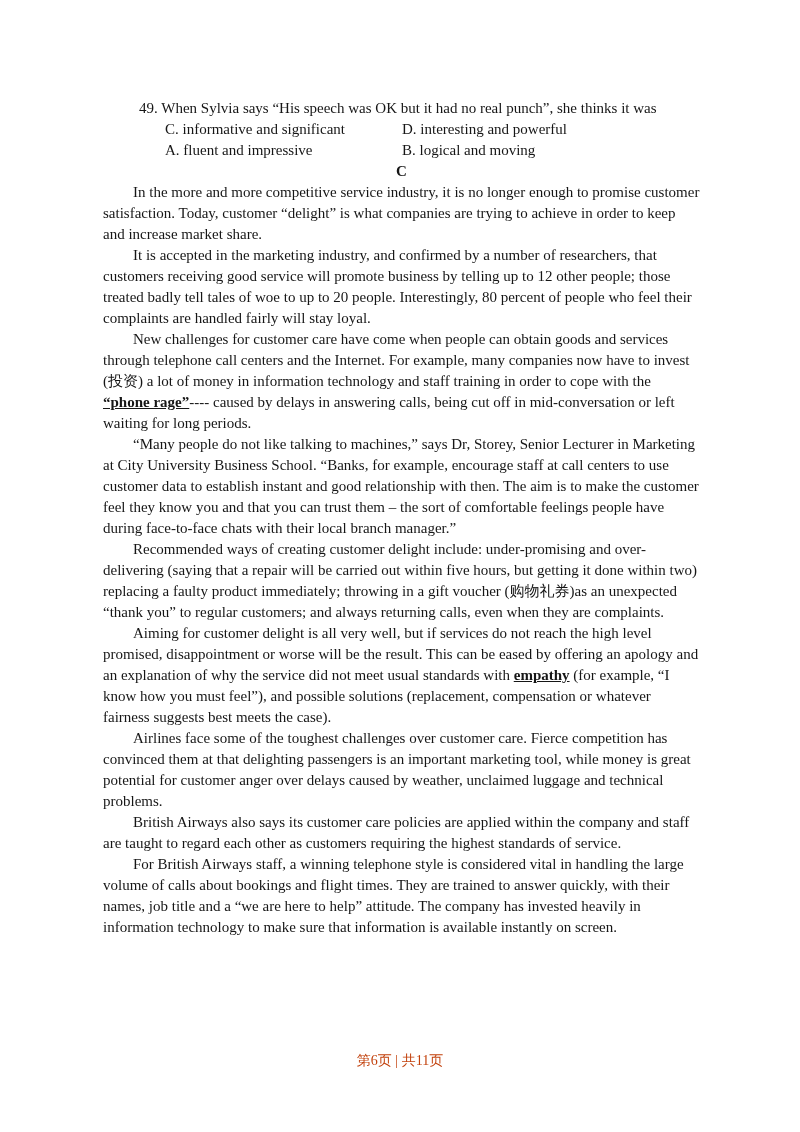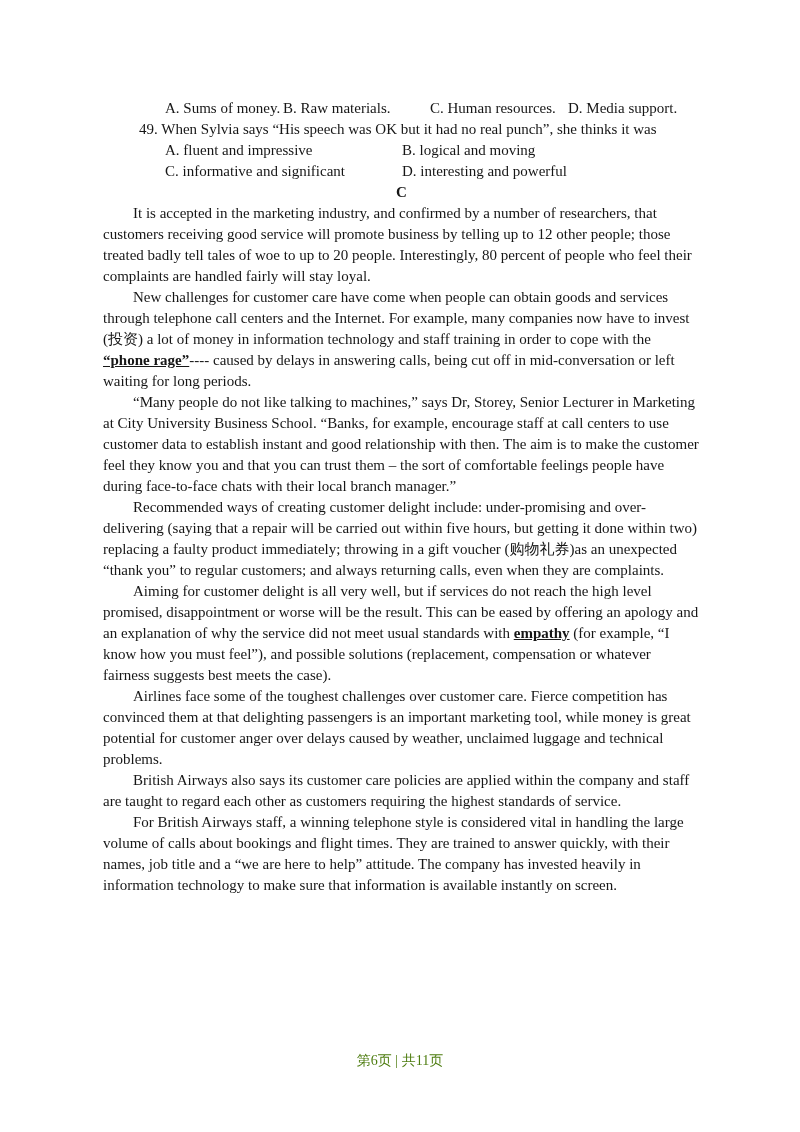--- a/index.html
+++ b/index.html
@@ -33,49 +33,44 @@
     font-weight: bold;
   }
   b.inline-bold { font-weight: bold; text-decoration: underline; }
   .footer {
     position: absolute;
     left: 0;
     top: 1050px;
     width: 800px;
     text-align: center;
     font-size: 14px;
-    color: #4d7c0f;
+    color: #c2410c;
   }
 </style>
 </head>
 <body>
 
 <div class="page">
   <div class="content">
 
-    <div class="line optrow">
-      <span class="opt" style="left:62px">A. Sums of money.</span>
-      <span class="opt" style="left:180px">B. Raw materials.</span>
-      <span class="opt" style="left:327px">C. Human resources.</span>
-      <span class="opt" style="left:465px">D. Media support.</span>
-    </div>
 
     <div class="line stem-line1">49. When Sylvia says “His speech was OK but it had no real punch”, she thinks it was</div>
 
     <div class="line optrow">
+      <span class="opt" style="left:62px">C. informative and significant</span>
+      <span class="opt" style="left:299px">D. interesting and powerful</span>
+    </div>
+    <div class="line optrow">
       <span class="opt" style="left:62px">A. fluent and impressive</span>
       <span class="opt" style="left:299px">B. logical and moving</span>
-    </div>
-    <div class="line optrow">
-      <span class="opt" style="left:62px">C. informative and significant</span>
-      <span class="opt" style="left:299px">D. interesting and powerful</span>
     </div>
 
     <div class="line section-c">C</div>
 
+    <p>In the more and more competitive service industry, it is no longer enough to promise customer satisfaction. Today, customer “delight” is what companies are trying to achieve in order to keep and increase market share.</p>
     <p>It is accepted in the marketing industry, and confirmed by a number of researchers, that customers receiving good service will promote business by telling up to 12 other people; those treated badly tell tales of woe to up to 20 people. Interestingly, 80 percent of people who feel their complaints are handled fairly will stay loyal.</p>
     <p><span>New challenges for customer care have come when people can obtain goods and services through telephone call centers and the Internet. For example, many companies now have to invest (投资) a lot of money in information technology and staff training in order to cope with the </span><b class="inline-bold">“phone rage”</b><span>---- caused by delays in answering calls, being cut off in mid-conversation or left waiting for long periods.</span></p>
     <p>“Many people do not like talking to machines,” says Dr, Storey, Senior Lecturer in Marketing at City University Business School. “Banks, for example, encourage staff at call centers to use customer data to establish instant and good relationship with then. The aim is to make the customer feel they know you and that you can trust them – the sort of comfortable feelings people have during face-to-face chats with their local branch manager.”</p>
     <p>Recommended ways of creating customer delight include: under-promising and over-delivering (saying that a repair will be carried out within five hours, but getting it done within two) replacing a faulty product immediately; throwing in a gift voucher (购物礼券)as an unexpected “thank you” to regular customers; and always returning calls, even when they are complaints.</p>
     <p><span>Aiming for customer delight is all very well, but if services do not reach the high level promised, disappointment or worse will be the result. This can be eased by offering an apology and an explanation of why the service did not meet usual standards with </span><b class="inline-bold">empathy</b><span> (for example, “I know how you must feel”), and possible solutions (replacement, compensation or whatever fairness suggests best meets the case).</span></p>
     <p>Airlines face some of the toughest challenges over customer care. Fierce competition has convinced them at that delighting passengers is an important marketing tool, while money is great potential for customer anger over delays caused by weather, unclaimed luggage and technical problems.</p>
     <p>British Airways also says its customer care policies are applied within the company and staff are taught to regard each other as customers requiring the highest standards of service.</p>
     <p>For British Airways staff, a winning telephone style is considered vital in handling the large volume of calls about bookings and flight times. They are trained to answer quickly, with their names, job title and a “we are here to help” attitude. The company has invested heavily in information technology to make sure that information is available instantly on screen.</p>
 
   </div>

